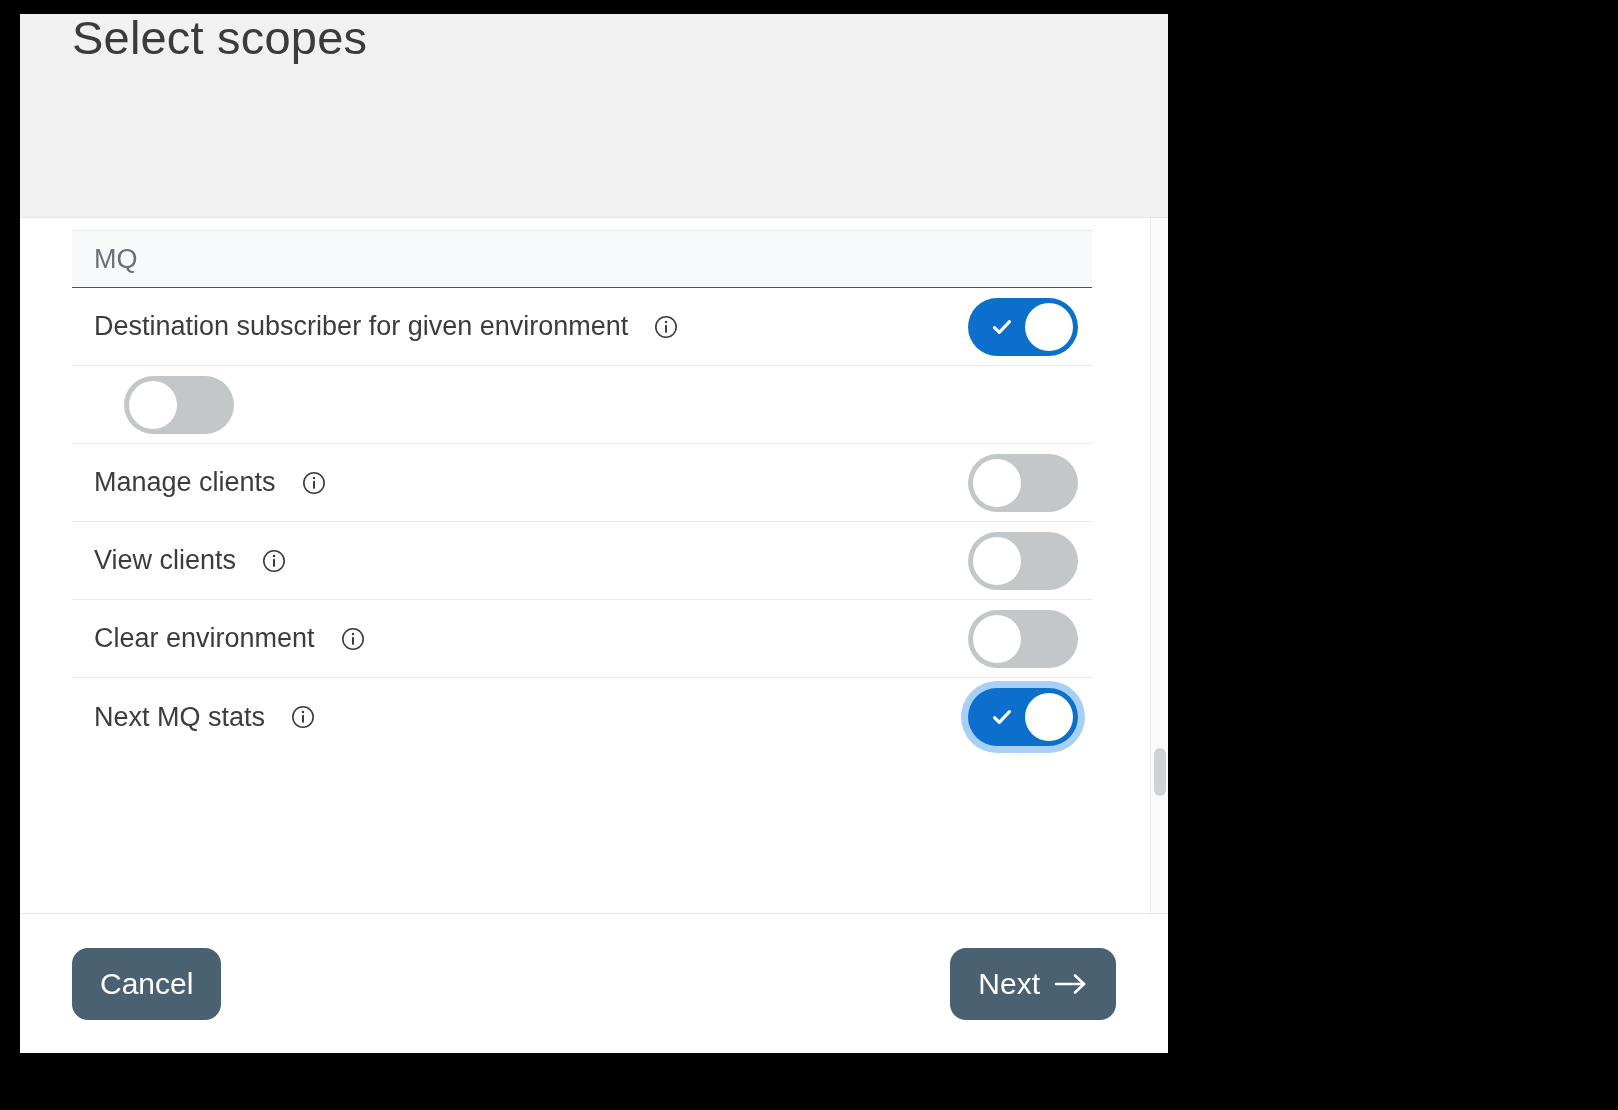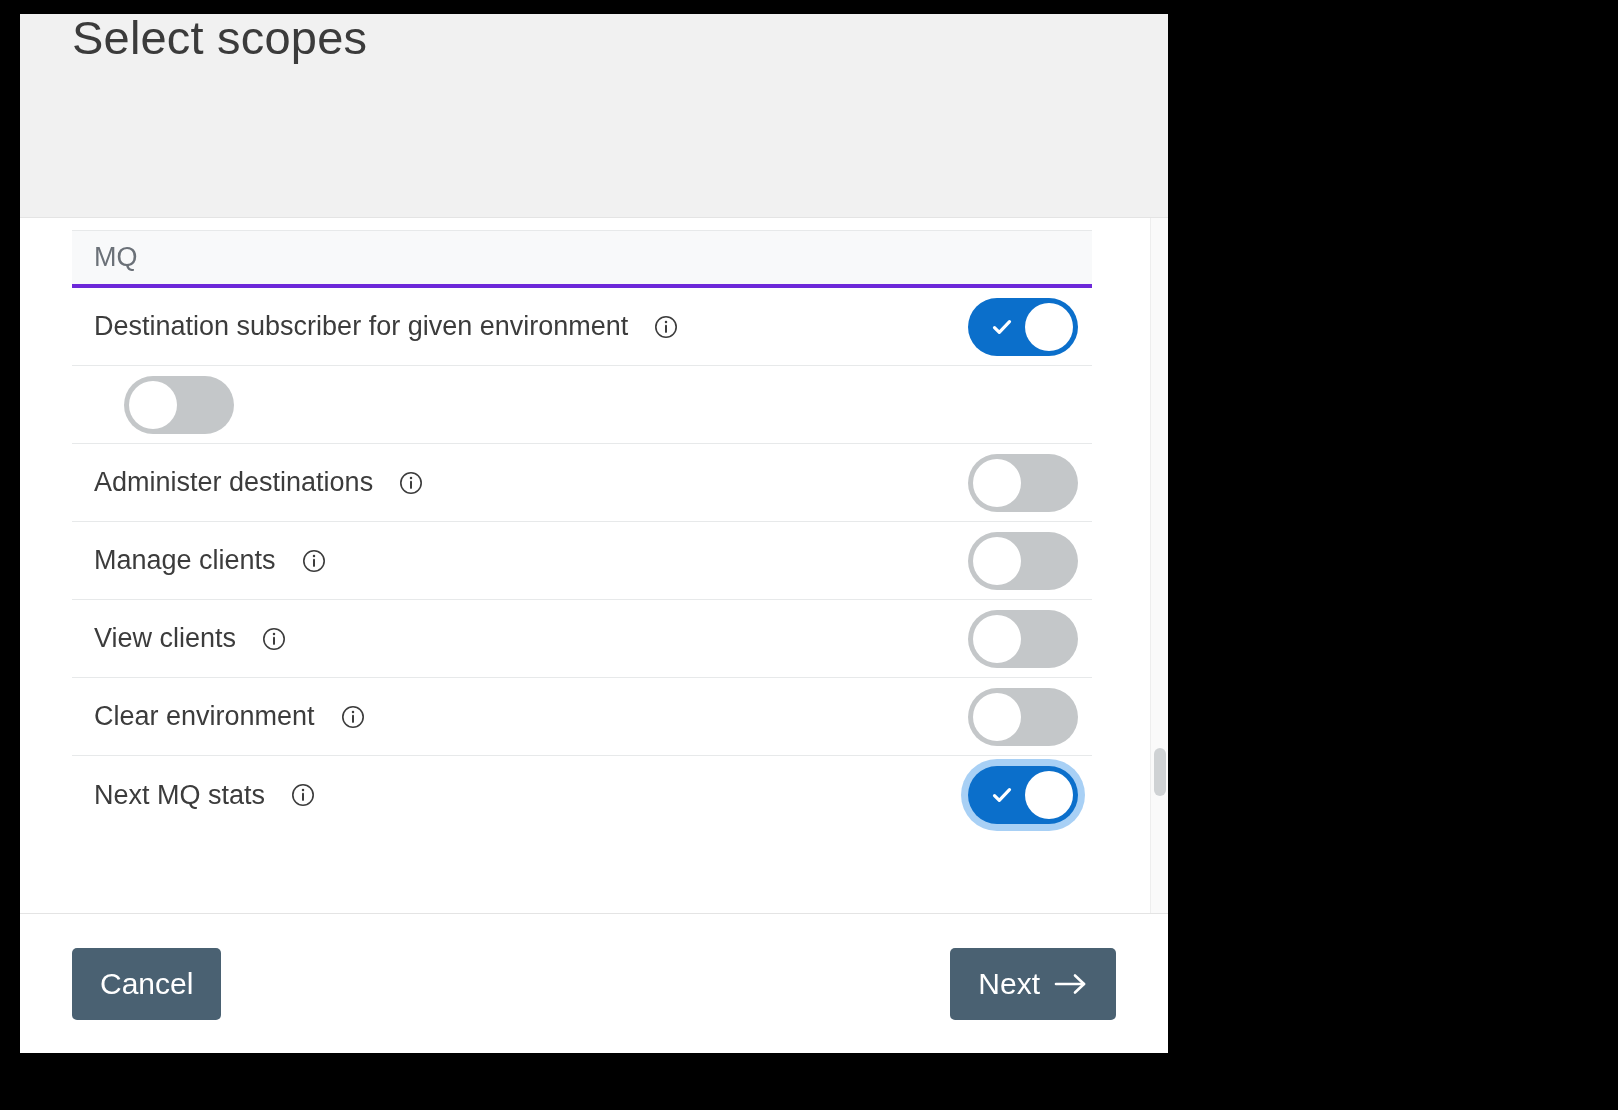--- a/index.html
+++ b/index.html
@@ -62,21 +62,21 @@
   .scope-list {
     position: absolute;
     left: 52px;
     top: 12px;
     width: 1020px;
   }
 
   .group-header {
     background: #f8f9fa;
     border-top: 1px solid #e7e9ea;
-    border-bottom: 4px solid #6d28d9;
+    border-bottom: 1px solid #6d28d9;
     height: 58px;
     display: flex;
     align-items: center;
     padding-left: 22px;
     box-sizing: border-box;
   }
   .group-header-label {
     font-size: 27px;
     color: #6b7178;
     font-weight: 400;
@@ -193,21 +193,21 @@
     display: flex;
     align-items: center;
     justify-content: space-between;
     padding: 0 52px;
     box-sizing: border-box;
   }
   .btn {
     background: #4a6172;
     color: #ffffff;
     border: none;
-    border-radius: 5px;
+    border-radius: 16px;
     font-family: "Liberation Sans", sans-serif;
     font-size: 30px;
     font-weight: 400;
     padding: 0 28px;
     height: 72px;
     display: inline-flex;
     align-items: center;
     gap: 14px;
     cursor: pointer;
     line-height: 1;
@@ -262,38 +262,20 @@
 
         <div class="scope-row">
           <div class="toggle-cell">
             <div class="toggle">
 
               <span class="knob"></span>
             </div>
           </div>
         </div>
 
-        <div class="scope-row">
-          <div class="scope-label-wrap">
-            <span class="scope-label">Administer destinations</span>
-            <span class="info-icon">
-              <svg width="24" height="24" viewBox="0 0 24 24">
-                  <circle cx="12" cy="12" r="10.2" fill="none" stroke="#3c3c3c" stroke-width="1.6"></circle>
-                  <circle cx="12" cy="6.9" r="1.25" fill="#3c3c3c"></circle>
-                  <rect x="11" y="9.8" width="2" height="8" rx="0.9" fill="#3c3c3c"></rect>
-                </svg>
-            </span>
-          </div>
-          <div class="toggle-cell">
-            <div class="toggle">
-
-              <span class="knob"></span>
-            </div>
-          </div>
-        </div>
 
         <div class="scope-row">
           <div class="scope-label-wrap">
             <span class="scope-label">Manage clients</span>
             <span class="info-icon">
               <svg width="24" height="24" viewBox="0 0 24 24">
                   <circle cx="12" cy="12" r="10.2" fill="none" stroke="#3c3c3c" stroke-width="1.6"></circle>
                   <circle cx="12" cy="6.9" r="1.25" fill="#3c3c3c"></circle>
                   <rect x="11" y="9.8" width="2" height="8" rx="0.9" fill="#3c3c3c"></rect>
                 </svg>

